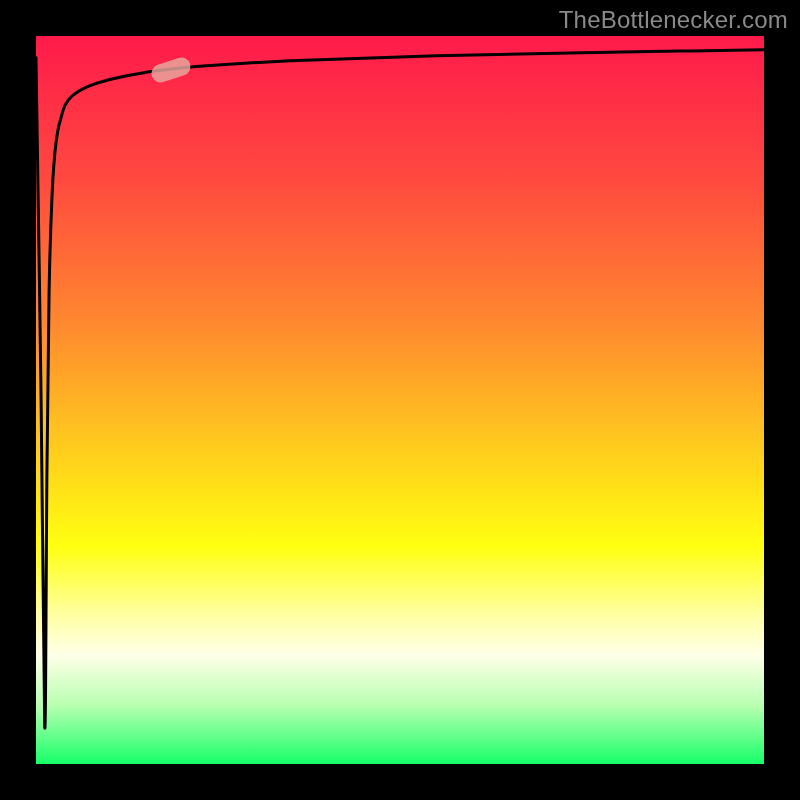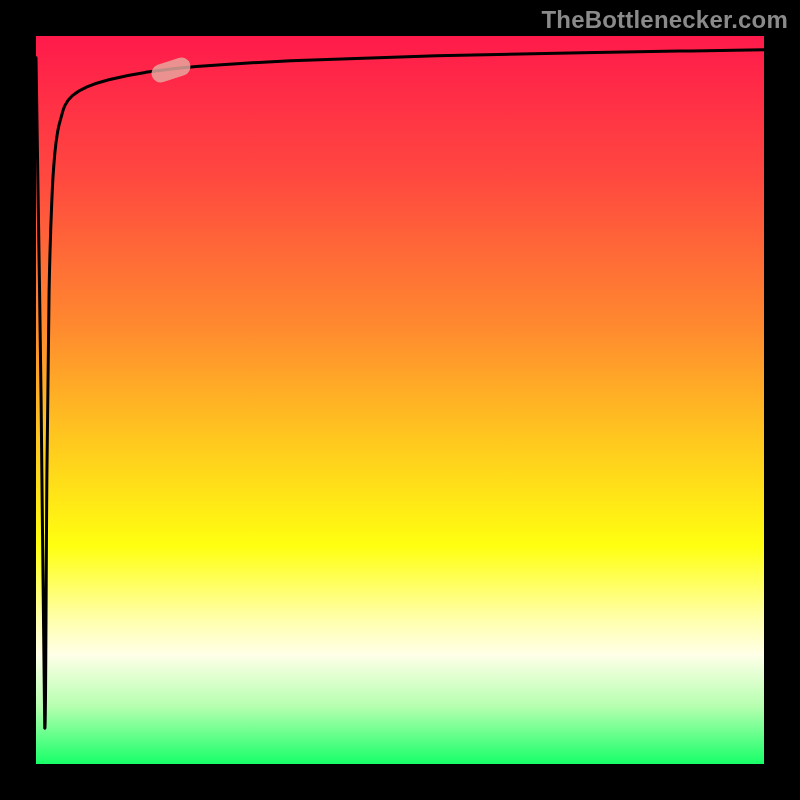--- a/index.html
+++ b/index.html
@@ -2,21 +2,20 @@
 <html><head>
 <meta charset="utf-8">
 <style>
   * { margin: 0; padding: 0; box-sizing: border-box; }
   html, body { width: 800px; height: 800px; background: #000; overflow: hidden; }
   .container {
     position: relative;
     width: 800px;
     height: 582px;
     background: #000;
-    font-weight: bold;
   }
   .attribution {
     position: absolute;
     top: 6px;
     right: 12px;
     font-family: Arial, Helvetica, sans-serif;
     font-size: 24px;
     color: #8a8a8a;
     letter-spacing: 0.2px;
     z-index: 10;

